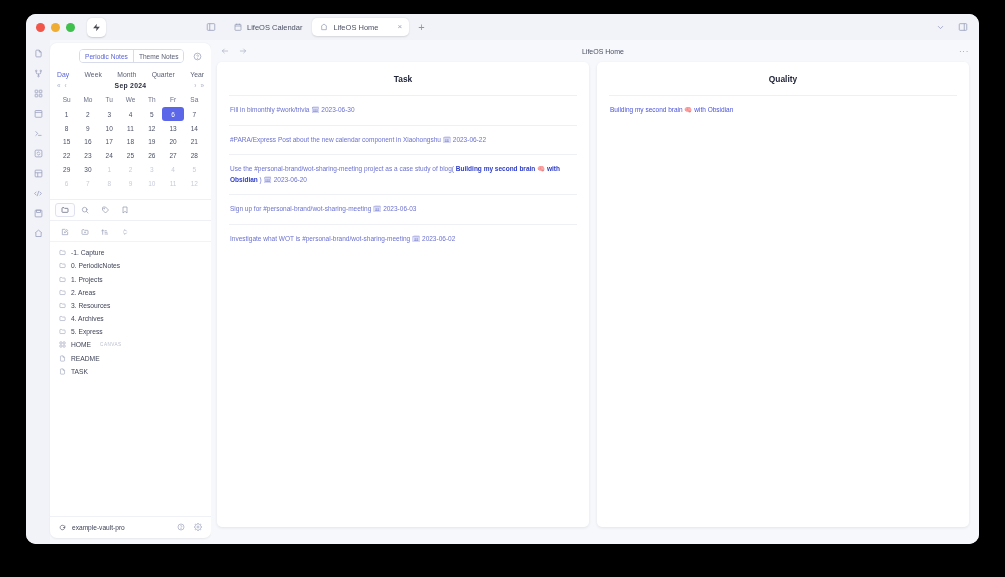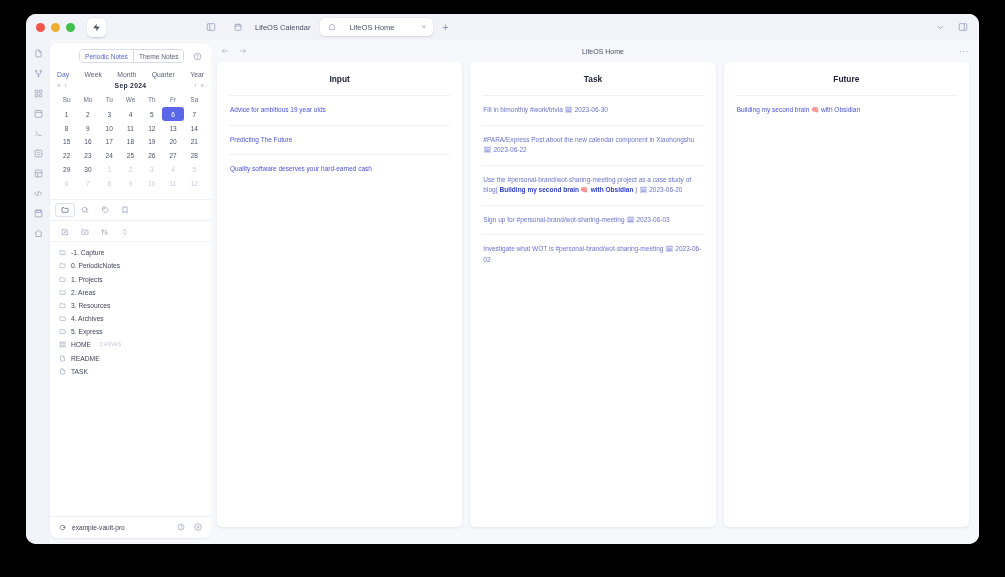--- a/index.html
+++ b/index.html
@@ -59,21 +59,21 @@
     display: flex; align-items: center;
     gap: 2px;
     margin-left: 92px;
     height: 26px;
   }
   .tab-side-icon {
     color: #9aa0bd; display: flex; align-items: center;
     padding: 0 8px;
   }
   .tab {
-    display: flex; align-items: center; gap: 13px;
+    display: flex; align-items: center; gap: 5px;
     height: 18px;
     padding: 0 8px;
     border-radius: 5px;
     font-size: 7.5px;
     color: #4c5163;
     white-space: nowrap;
   }
   .tab.active {
     background: #ffffff;
     box-shadow: 0 0.5px 2px rgba(0,0,0,0.13);
@@ -723,39 +723,31 @@
                   <polyline points="14 6 20 12 14 18"></polyline>
                 </svg>
             </span>
           </span>
           <span id="main-title">LifeOS Home</span>
           <span id="main-more">···</span>
         </div>
 
         <div id="canvas">
             <div class="column-card">
-              <div class="col-title">Input</div>
-              <div class="col-items">
-                <div class="col-item">Advice for ambitious 19 year olds</div>
-                <div class="col-item">Predicting The Future</div>
-                <div class="col-item">Quality software deserves your hard-earned cash</div>
-              </div>
-            </div>
-            <div class="column-card">
               <div class="col-title">Task</div>
               <div class="col-items">
                 <div class="col-item task">Fill in bimonthly #work/trivia 🗓 2023-06-30</div>
                 <div class="col-item task">#PARA/Express Post about the new calendar component in Xiaohongshu 🗓 2023-06-22</div>
                 <div class="col-item task">Use the #personal-brand/wot-sharing-meeting project as a case study of blog( <span class="strong">Building my second brain 🧠 with Obsidian</span> ) 🗓 2023-06-20</div>
                 <div class="col-item task">Sign up for #personal-brand/wot-sharing-meeting 🗓 2023-06-03</div>
                 <div class="col-item task">Investigate what WOT is #personal-brand/wot-sharing-meeting 🗓 2023-06-02</div>
               </div>
             </div>
             <div class="column-card">
-              <div class="col-title">Future</div>
+              <div class="col-title">Quality</div>
               <div class="col-items">
                 <div class="col-item">Building my second brain 🧠 with Obsidian</div>
               </div>
             </div>
           </div>
       </div>
 
     </div>
   </div>
 </div>

